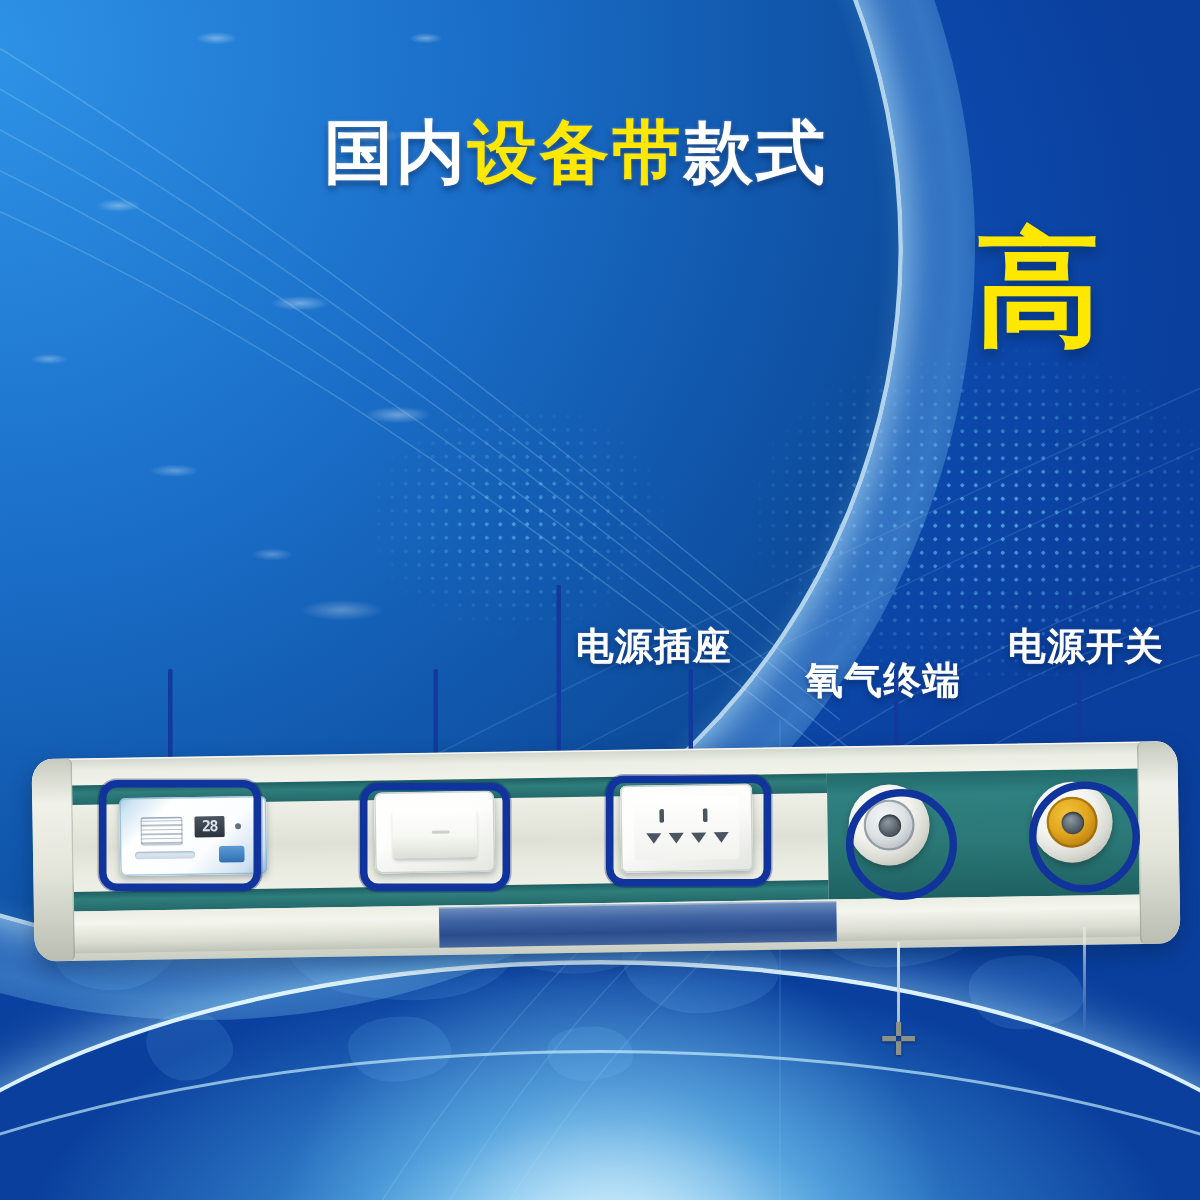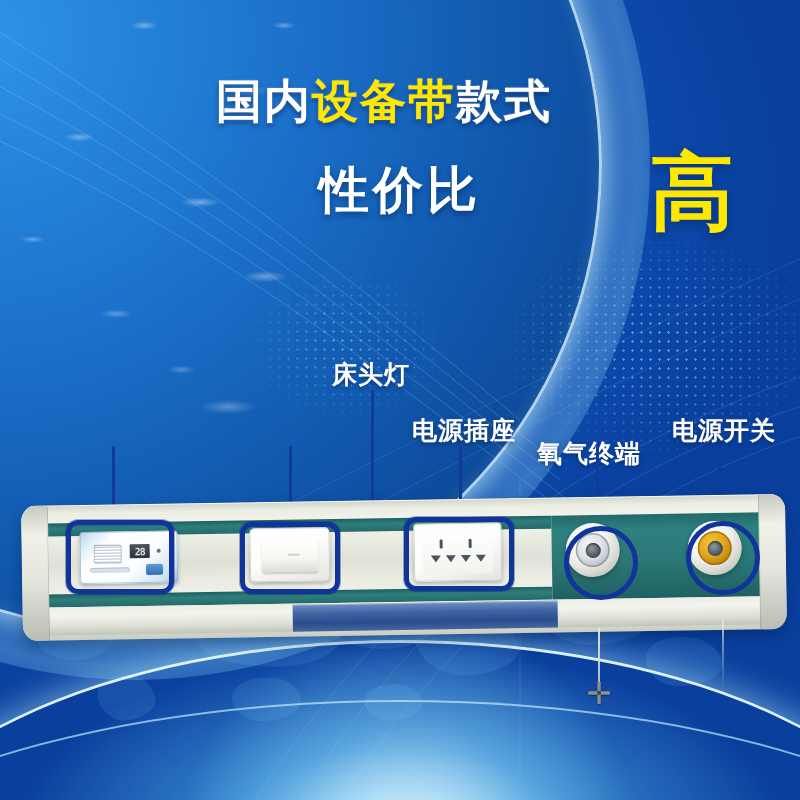--- a/index.html
+++ b/index.html
@@ -330,25 +330,23 @@
   <div class="dots"></div>
   <div class="dots2"></div>
 
   <div class="bottom-glow"></div>
   <div class="bottom-arc"></div>
   <div class="bottom-arc2"></div>
 
   <div class="headline">
     <span>国内</span><span class="hl-yellow">设备带</span><span>款式</span>
   </div>
-  <div class="subline">性价比</div>
   <div class="bigchar">高</div>
 
-  <div class="label" style="left:332px;top:358px;">床头灯</div>
-  <div class="label" style="left:412px;top:414px;">电源插座</div>
+  <div class="label" style="left:384px;top:414px;">电源插座</div>
   <div class="label" style="left:537px;top:437px;text-align:right;">氧气终端</div>
   <div class="label" style="left:672px;top:414px;">电源开关</div>
 
   <div class="leader" style="left:112px;top:446px;height:86px;"></div>
   <div class="leader" style="left:289px;top:446px;height:80px;"></div>
   <div class="leader" style="left:371px;top:390px;height:212px;"></div>
   <div class="leader" style="left:459px;top:446px;height:78px;"></div>
   <div class="leader" style="left:596px;top:446px;height:86px;"></div>
   <div class="leader" style="left:718px;top:446px;height:80px;"></div>
 

